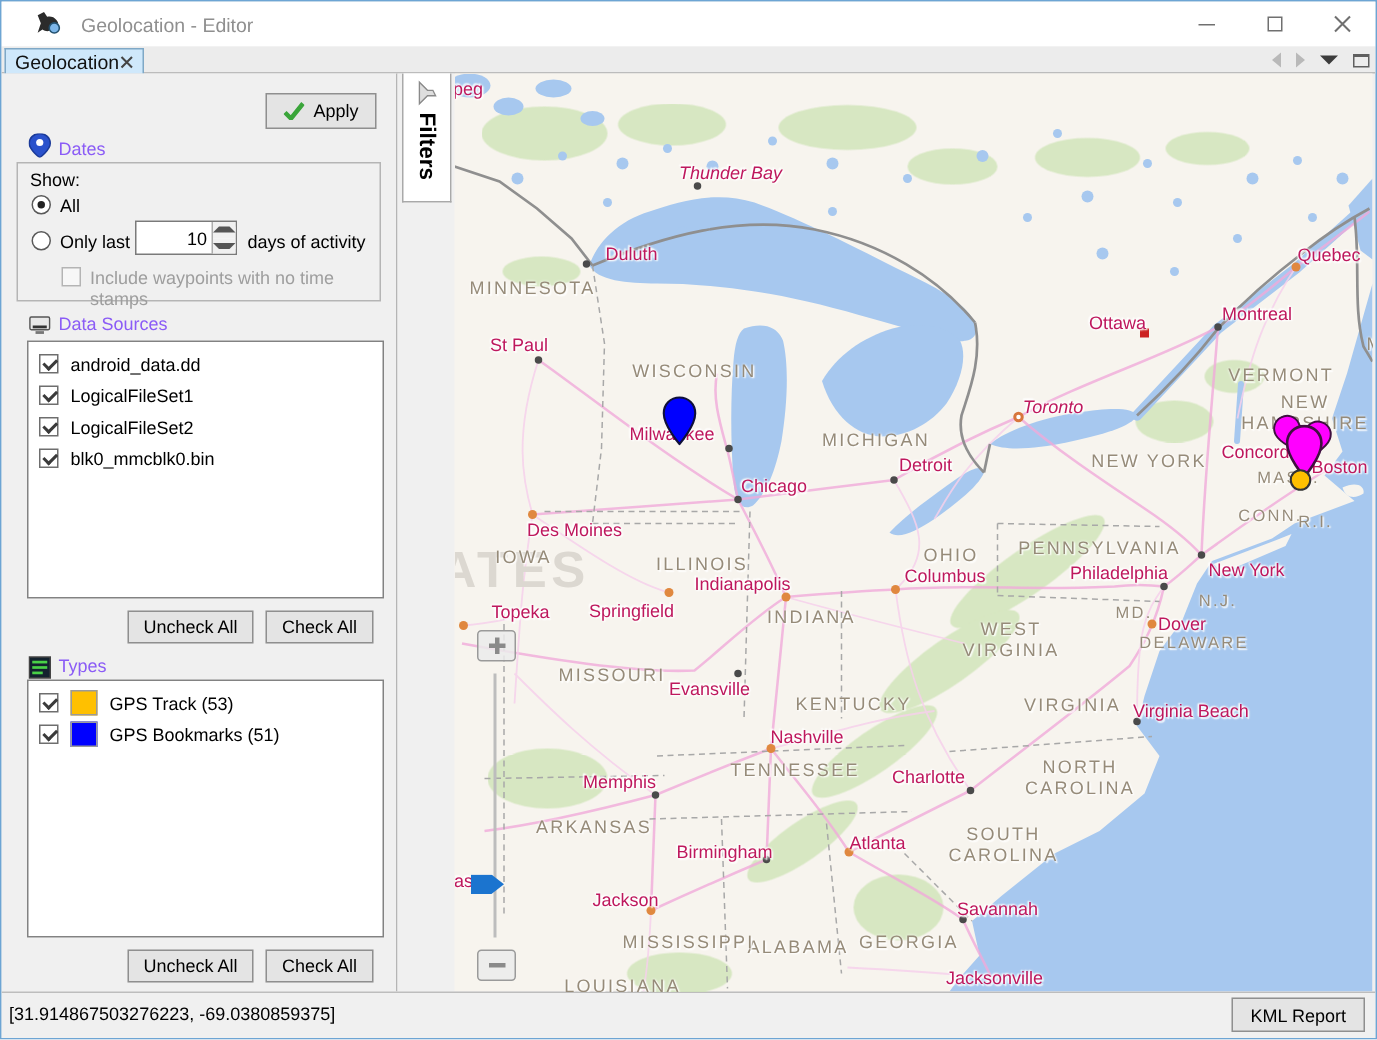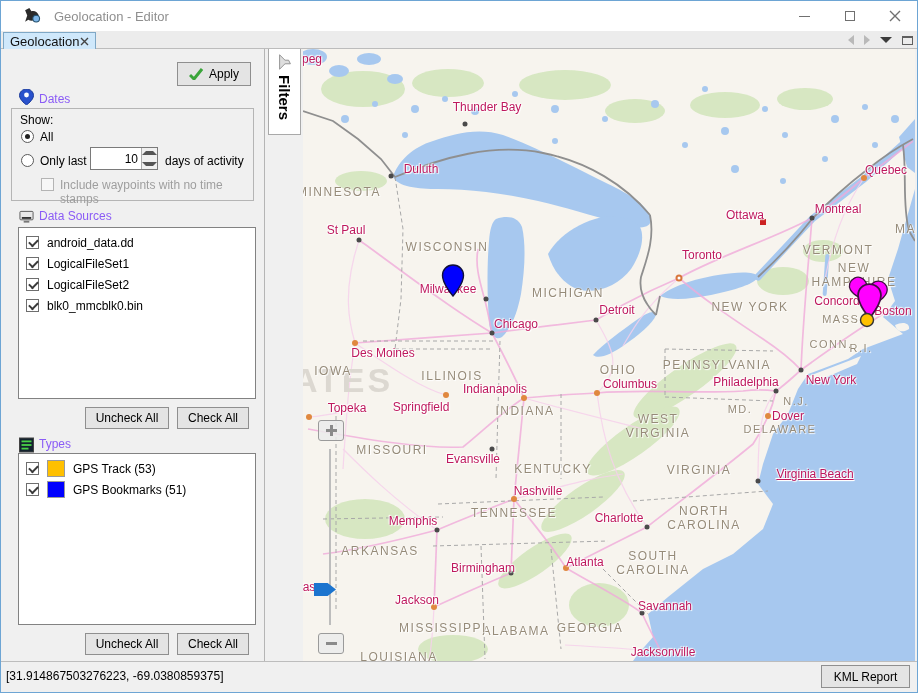--- a/index.html
+++ b/index.html
@@ -53,21 +53,21 @@
   
   .collapse-strip{position:absolute;left:264px;top:48px;width:38px;height:612px;background:#f0f0f0;}
   .filters-tab{position:absolute;left:3px;top:0px;width:33px;height:86px;background:#fff;border:1px solid #a9a9a9;border-top:none;}
   .funnel{position:absolute;left:7px;top:6px;width:18px;height:14px;transform:rotate(-90deg);}
   .filters-vtext{position:absolute;left:7px;top:26px;writing-mode:vertical-rl;text-orientation:sideways;font-size:15px;font-weight:bold;color:#000;}
 
   
   .map{position:absolute;left:302px;top:48px;width:612px;height:612px;background:#f7f4ee;overflow:hidden;}
   .map-bg{position:absolute;left:0;top:0;}
   .city-label{position:absolute;transform:translate(-50%,-50%);font-size:12px;color:#be185d;white-space:nowrap;text-shadow:0 0 2px #fff,0 0 2px #fff,1px 1px 1px #fff,-1px -1px 1px #fff;text-align:right;}
-  .state-label{position:absolute;transform:translate(-50%,-50%);font-size:12px;color:#968b79;letter-spacing:1.5px;white-space:pre-line;text-align:center;text-shadow:0 0 2px #fff,1px 1px 1px #fff;}
+  .state-label{position:absolute;transform:translate(-50%,-50%);font-size:12px;color:#968b79;letter-spacing:1.5px;white-space:pre-line;text-align:center;text-shadow:0 0 2px #fff,1px 1px 1px #fff;margin-left:16px;}
   .watermark{position:absolute;left:-10px;top:312px;font-size:34px;font-weight:bold;color:#dcd8d1;letter-spacing:3px;}
   .dot{position:absolute;transform:translate(-50%,-50%);border-radius:50%;}
   .dot-dark{width:5px;height:5px;background:#4a4a4a;}
   .dot-orange{width:6px;height:6px;background:#e0883f;}
   .dot-ring{width:7px;height:7px;background:#fff;border:2px solid #d8763c;}
   .dot-redsq{width:6px;height:6px;background:#cc2222;border-radius:0;}
   .pin{position:absolute;}
   .zoom-btn{position:absolute;width:26px;height:21px;background:rgba(235,235,235,.85);border:1px solid #9a9a9a;border-radius:3px;display:flex;align-items:center;justify-content:center;}
   .plus-h{width:11px;height:3px;background:#8a8a8a;position:relative;}
   .plus-v{position:absolute;left:4px;top:-4px;width:3px;height:11px;background:#8a8a8a;}
@@ -407,27 +407,27 @@
     <div class="dot dot-orange" style="left:131px;top:558px;"></div>
     <div class="dot dot-dark" style="left:339px;top:564px;"></div>
     <div class="dot dot-dark" style="left:344px;top:478px;"></div>
     <div class="dot dot-dark" style="left:498px;top:321px;"></div>
     <div class="dot dot-dark" style="left:473px;top:342px;"></div>
     <div class="dot dot-orange" style="left:465px;top:367px;"></div>
     <div class="dot dot-dark" style="left:455px;top:432px;"></div>
     <div class="dot dot-orange" style="left:6px;top:368px;"></div>
 
     <div class="city-label" style="left:9px;top:10px;">peg</div>
-    <div class="city-label" style="left:184px;top:58px;">Thunder Bay</div>
+    <div class="city-label" style="left:184px;top:66px;font-style:italic;">Thunder Bay</div>
     <div class="city-label" style="left:106px;top:120px;padding-left:24px;">Duluth</div>
     <div class="city-label" style="left:43px;top:181px;">St Paul</div>
     <div class="city-label" style="left:145px;top:240px;">Milwaukee</div>
     <div class="city-label" style="left:213px;top:275px;">Chicago</div>
     <div class="city-label" style="left:314px;top:261px;">Detroit</div>
-    <div class="city-label" style="left:399px;top:206px;">Toronto</div>
+    <div class="city-label" style="left:399px;top:222px;font-style:italic;">Toronto</div>
     <div class="city-label" style="left:442px;top:166px;">Ottawa</div>
     <div class="city-label" style="left:535px;top:160px;">Montreal</div>
     <div class="city-label" style="left:583px;top:121px;">Quebec</div>
     <div class="city-label" style="left:80px;top:304px;">Des Moines</div>
     <div class="city-label" style="left:118px;top:358px;">Springfield</div>
     <div class="city-label" style="left:192px;top:340px;">Indianapolis</div>
     <div class="city-label" style="left:327px;top:335px;">Columbus</div>
     <div class="city-label" style="left:170px;top:410px;">Evansville</div>
     <div class="city-label" style="left:235px;top:442px;">Nashville</div>
     <div class="city-label" style="left:110px;top:472px;">Memphis</div>
@@ -435,21 +435,21 @@
     <div class="city-label" style="left:282px;top:513px;">Atlanta</div>
     <div class="city-label" style="left:114px;top:551px;">Jackson</div>
     <div class="city-label" style="left:360px;top:603px;">Jacksonville</div>
     <div class="city-label" style="left:362px;top:557px;">Savannah</div>
     <div class="city-label" style="left:316px;top:469px;">Charlotte</div>
     <div class="city-label" style="left:534px;top:252px;">Concord</div>
     <div class="city-label" style="left:590px;top:262px;">Boston</div>
     <div class="city-label" style="left:528px;top:331px;">New York</div>
     <div class="city-label" style="left:443px;top:333px;">Philadelphia</div>
     <div class="city-label" style="left:485px;top:367px;">Dover</div>
-    <div class="city-label" style="left:512px;top:425px;text-decoration:underline;">Virginia Beach</div>
+    <div class="city-label" style="left:491px;top:425px;">Virginia Beach</div>
     <div class="city-label" style="left:44px;top:359px;">Topeka</div>
     <div class="city-label" style="left:6px;top:538px;">as</div>
 
     <svg class="pin" style="left:138px;top:215px;" width="24" height="33" viewBox="0 0 24 33">
       <path d="M12 1 C6 1 1.5 5.5 1.5 11.5 C1.5 20 12 32 12 32 C12 32 22.5 20 22.5 11.5 C22.5 5.5 18 1 12 1 Z" stroke="#10103a" stroke-width="1.4" style="fill: rgb(0, 0, 255);"></path>
     </svg>
     <svg class="pin" style="left:547px;top:227px;transform:rotate(-28deg);" width="20" height="27" viewBox="0 0 24 33">
       <path d="M12 1 C6 1 1.5 5.5 1.5 11.5 C1.5 20 12 32 12 32 C12 32 22.5 20 22.5 11.5 C22.5 5.5 18 1 12 1 Z" stroke="#401040" stroke-width="1.6" style="fill: rgb(255, 0, 255);"></path>
     </svg>
     <svg class="pin" style="left:564px;top:231px;transform:rotate(22deg);" width="20" height="27" viewBox="0 0 24 33">

